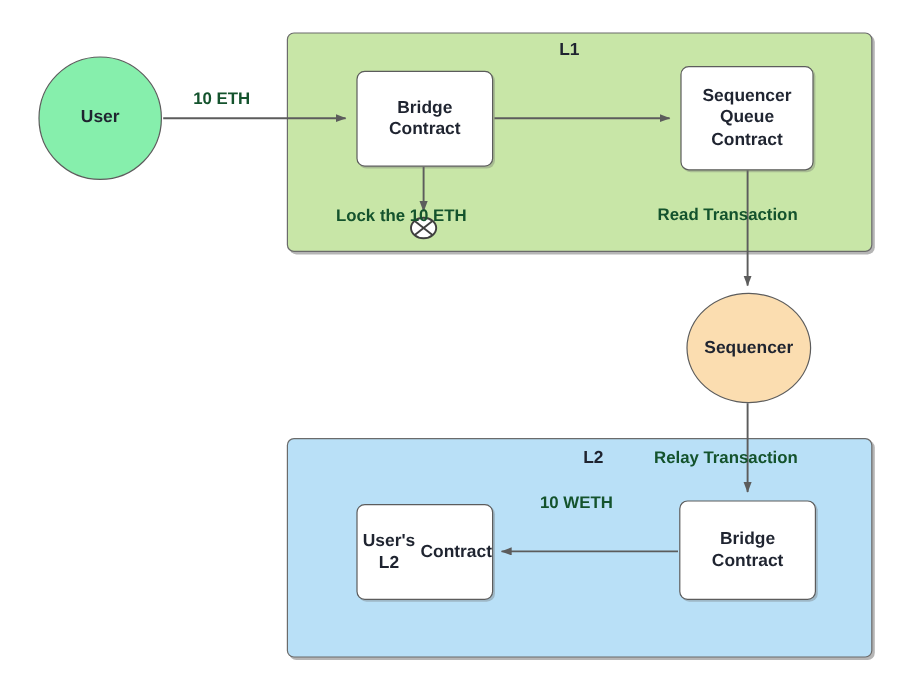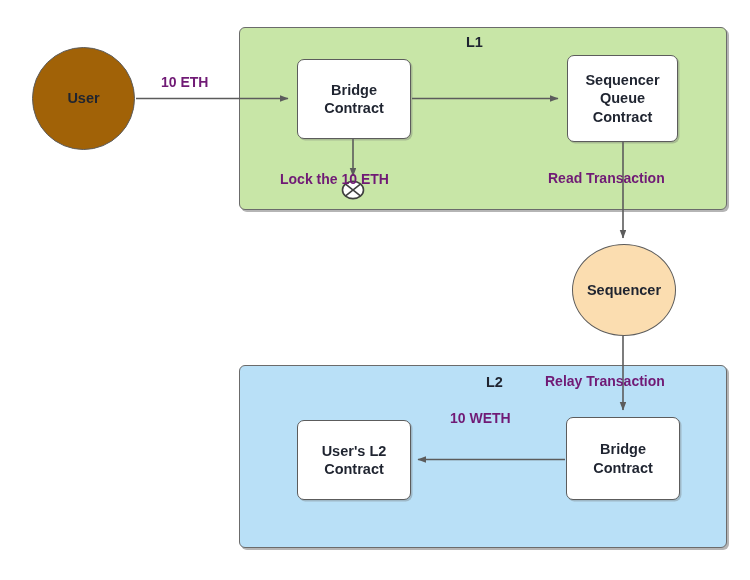--- a/index.html
+++ b/index.html
@@ -57,31 +57,31 @@
     font-size: 14.5px;
     box-shadow: 1.5px 1.5px 0 rgba(110,110,110,0.35);
   }
   
   .circle {
     border-radius: 50%;
     border: 1.7px solid #5c5c5c;
     font-size: 14.5px;
   }
   .circle-user {
-    background: #a16207;
+    background: #86efac;
   }
   .circle-sequencer {
     background: #fbddb0;
   }
   
   .edge-label {
     position: absolute;
     font-weight: bold;
     font-size: 14px;
-    color: #701a75;
+    color: #14532d;
     white-space: nowrap;
     background: transparent;
   }
   svg.edges {
     position: absolute;
     left: 0;
     top: 0;
     width: 750px;
     height: 580px;
     overflow: visible;
@@ -159,21 +159,21 @@
 
   <div class="node circle circle-sequencer" style="left:572px; top:244px; width:104px; height:92px;">
     <span>Sequencer</span>
   </div>
 
   <div class="node rect" style="left:566px; top:417px; width:114px; height:83px; flex-direction:column;">
     <span>Bridge</span>
     <span>Contract</span>
   </div>
 
-  <div class="node rect" style="left:297px; top:420px; width:114px; height:80px; flex-direction:column;">
+  <div class="node rect" style="left:297px; top:420px; width:114px; height:80px; flex-direction:row;">
     <span>User's L2</span>
     <span>Contract</span>
   </div>
 
   <div class="edge-label" style="left:161px; top:74px;">10 ETH</div>
 
 
   <div class="edge-label" style="left:280px; top:147px;margin-top:24px;">Lock the 10 ETH</div>
 
   <div class="edge-label" style="left:545px; top:373px;">Relay Transaction</div>

